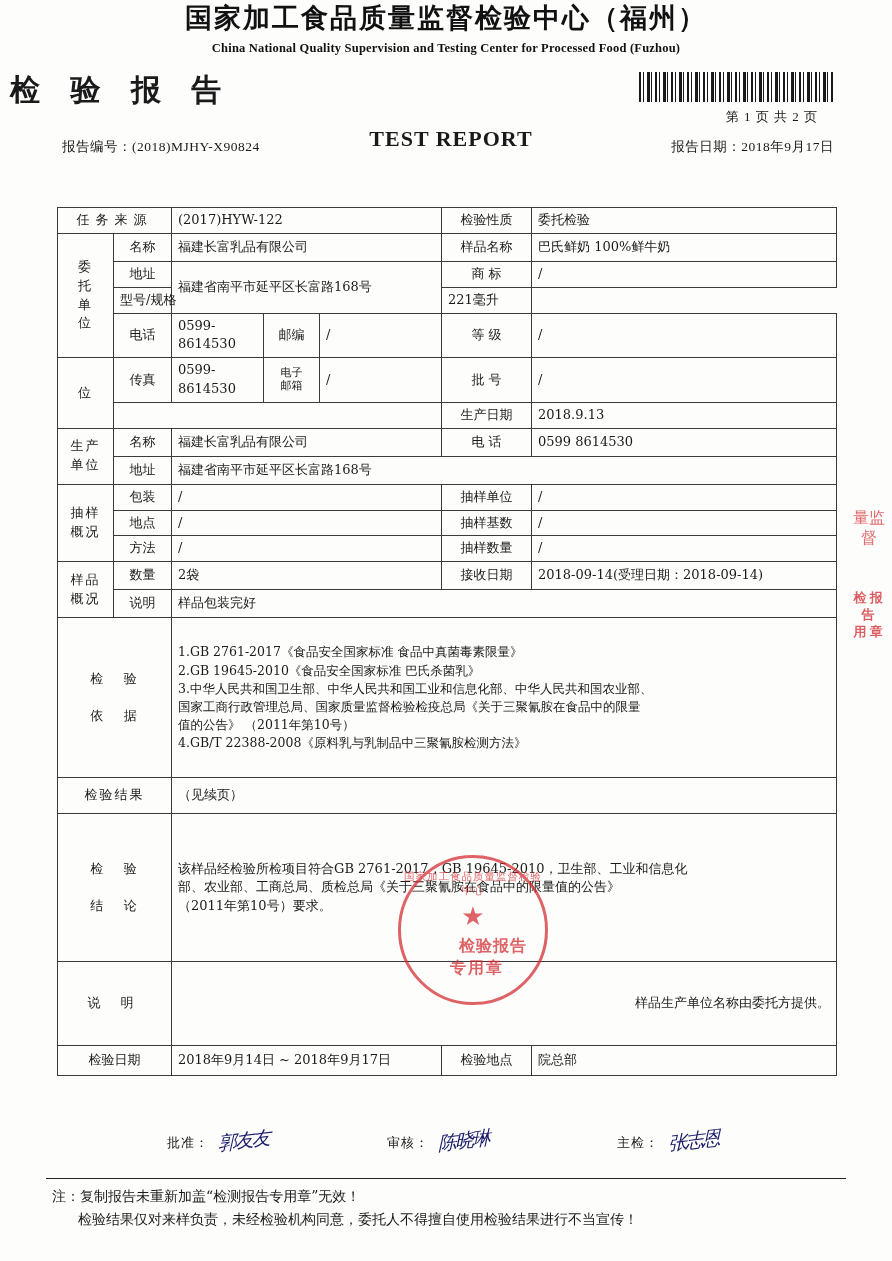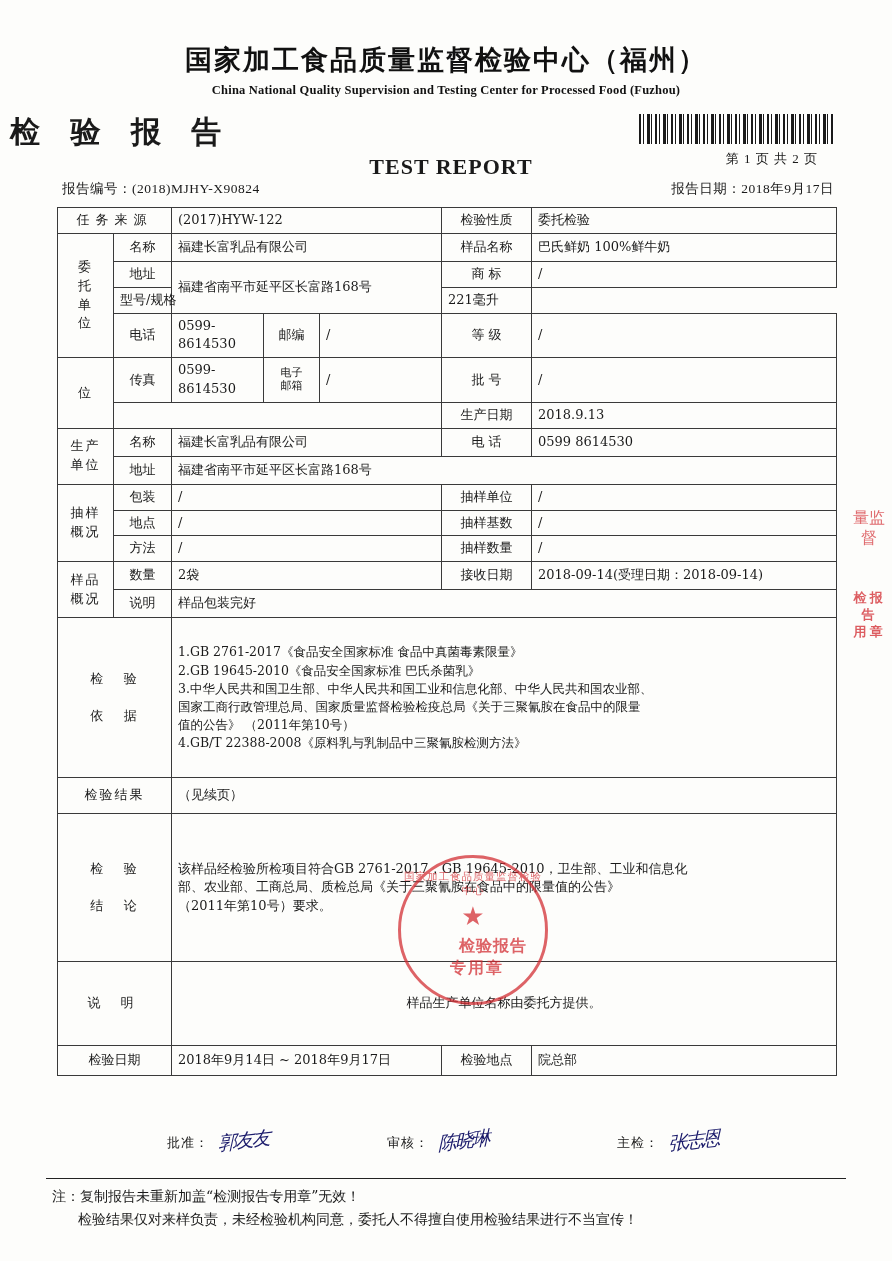--- a/index.html
+++ b/index.html
@@ -21,21 +21,20 @@
     position: absolute;
     left: 0; top: 0;
     width: 892px;
     height: 1261px;
     background: #fdfdfb;
   }
 
   
   .header {
     text-align: center;
-    padding-top: 42px;
   }
   .cn-title {
     font-size: 27px;
     font-weight: bold;
     letter-spacing: 2px;
     font-family: "DejaVu Serif", "Liberation Serif", serif;
     color: #111;
   }
   .en-title {
     font-size: 12.5px;
@@ -57,21 +56,21 @@
     letter-spacing: 10px;
     font-family: "DejaVu Serif", "Liberation Serif", serif;
     padding-left: 10px;
   }
   .report-en {
     font-size: 22px;
     font-weight: bold;
     font-family: "Liberation Serif", serif;
     letter-spacing: 1px;
     text-align: center;
-    margin-top: 1px;
+    margin-top: 15px;
     padding-left: 10px;
   }
 
   .barcode {
     position: absolute;
     right: 58px;
     top: 2px;
     width: 195px;
     height: 30px;
     background:
@@ -154,21 +153,21 @@
     font-size: 12.5px;
   }
   .concl-cell {
     text-align: left;
     padding: 12px 10px;
     line-height: 1.95;
     font-size: 13px;
     position: relative;
   }
   .note-cell {
-    text-align: center;
+    text-align: right;
     padding: 10px;
     font-size: 13px;
   }
 
   
   .sign-row {
     position: absolute;
     left: 57px;
     top: 1122px;
     width: 779px;

